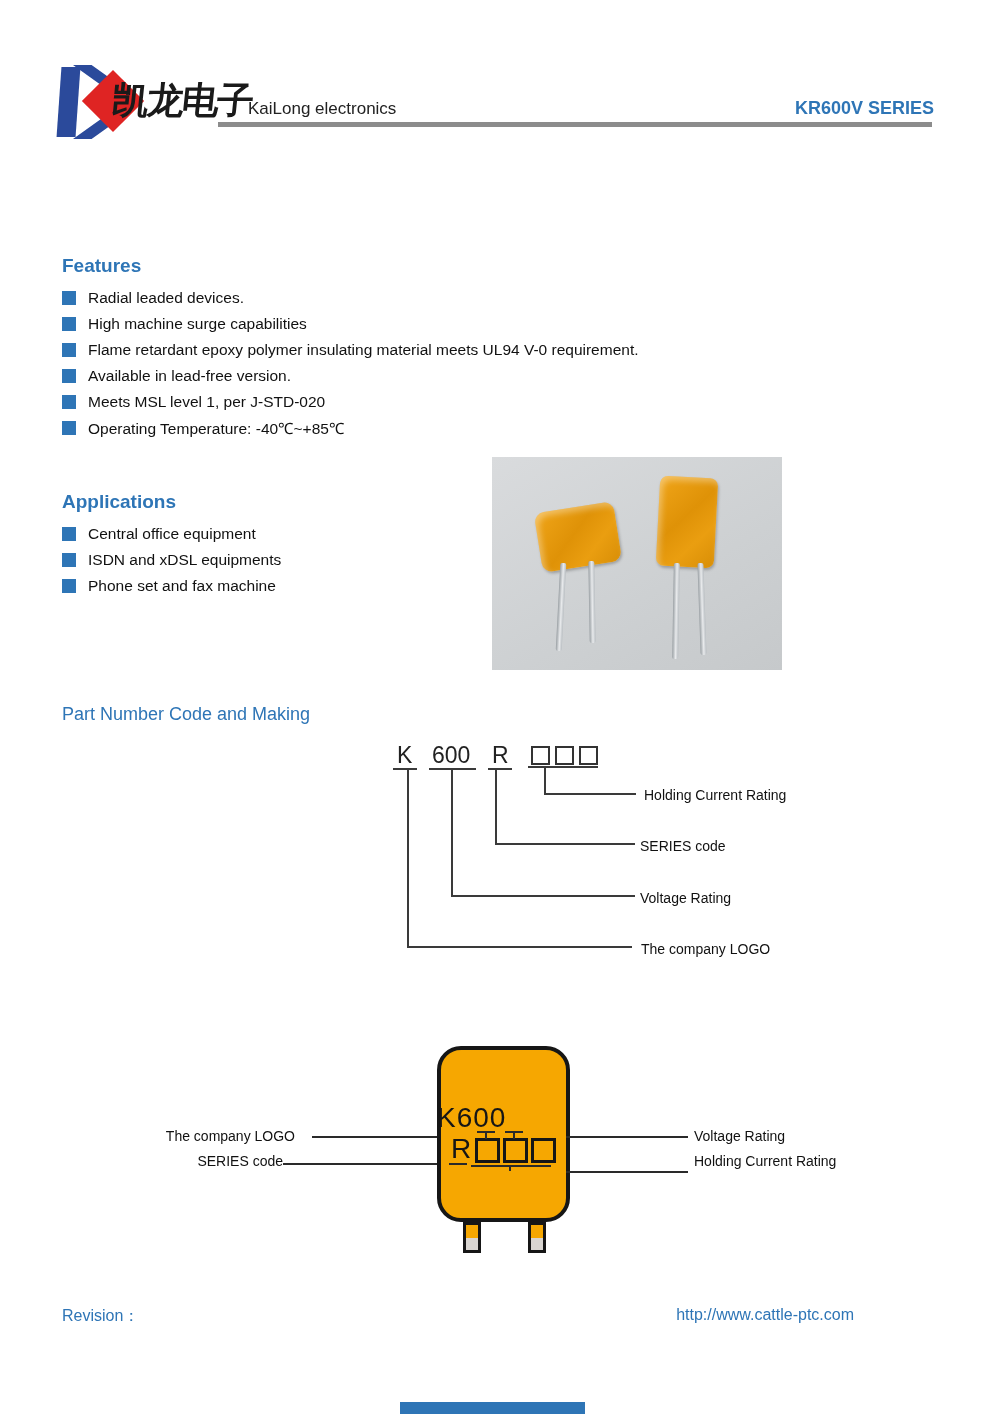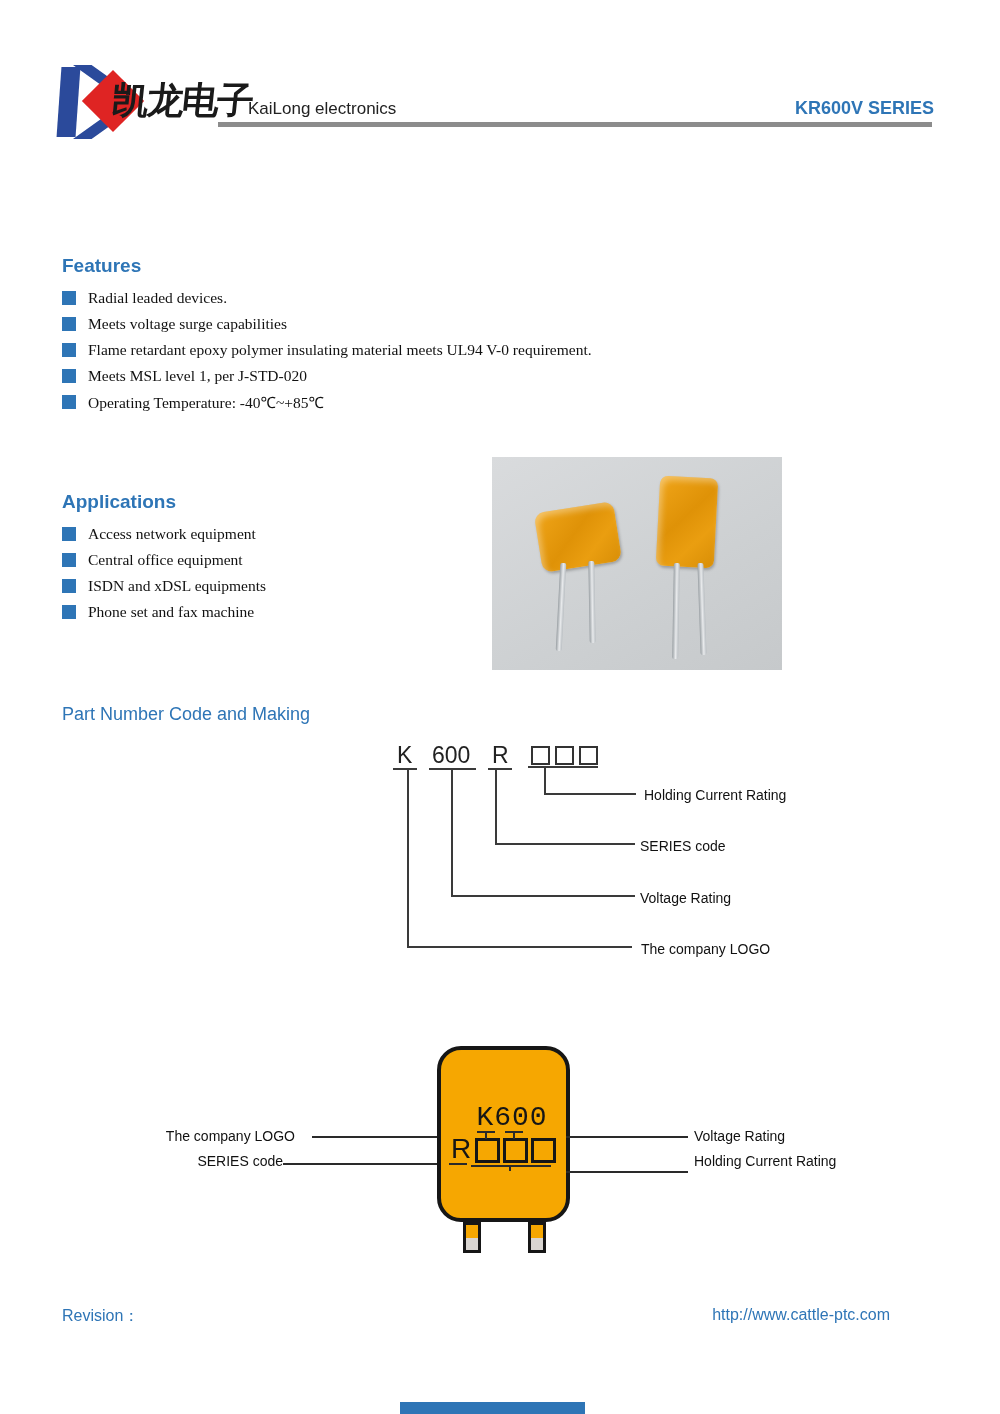--- a/index.html
+++ b/index.html
@@ -16,21 +16,21 @@
        transform:skewX(-6deg);font-family:"DejaVu Sans", sans-serif;color:#1a1a1a;white-space:nowrap;}
   .company-name{position:absolute;left:248px;top:99px;font-size:17px;color:#222;}
   .series-name{position:absolute;right:66px;top:98px;font-size:18px;font-weight:bold;color:#2E75B6;}
   .header-rule{position:absolute;left:218px;top:122px;width:714px;height:5px;background:#8C8C8C;}
   .doc-title{position:absolute;left:0;top:139px;width:1000px;text-align:center;
        font-size:21px;font-weight:bold;color:#2E75B6;}
 
   
   .section{position:absolute;left:62px;margin-top:24px;}
   .section-heading{font-size:19px;font-weight:bold;color:#2E75B6;margin:0 0 8px 0;}
-  .bullet-item{display:flex;align-items:center;height:26px;font-family:Liberation Serif, serif;}
+  .bullet-item{display:flex;align-items:center;height:26px;}
   .bullet{width:14px;height:14px;background:#2E75B6;margin-right:12px;flex:0 0 auto;}
   .bullet-text{font-size:15.5px;color:#111;}
 
   
   .photo{position:absolute;left:492px;top:457px;width:290px;height:213px;
        background:linear-gradient(150deg,#d9dbdd 0%,#cdd0d2 60%,#c6c9cb 100%);}
   .dev-body{position:absolute;background:linear-gradient(135deg,#f0a519 0%,#df9207 45%,#ea9e10 70%,#d88e06 100%);
        border-radius:10px;box-shadow:inset 3px 4px 6px rgba(255,255,255,.35), 1px 2px 3px rgba(0,0,0,.25);}
   .dev-lead{position:absolute;width:6px;background:linear-gradient(90deg,#9aa0a4,#e8eaec 55%,#b9bec2);border-radius:2px;}
   .dev1-body{left:46px;top:50px;width:80px;height:60px;transform:rotate(-9deg);}
@@ -46,31 +46,31 @@
   .pn-sq{position:absolute;width:15px;height:15px;border:2px solid #333;top:746px;background:#fff;}
   .h-line{position:absolute;height:2px;background:#3a3a3a;}
   .v-line{position:absolute;width:2px;background:#3a3a3a;}
   .pn-label{position:absolute;font-size:14px;color:#111;white-space:nowrap;}
 
   
   .mark-body{position:absolute;left:437px;top:1046px;width:125px;height:168px;background:#F6A701;
        border:4px solid #161616;border-radius:24px;}
   .mark-lead{position:absolute;top:1222px;width:12px;height:25px;border:3px solid #161616;
        background:linear-gradient(180deg,#F6A701 0 54%,#D9D5D1 54% 100%);}
-  .mark-k600{position:absolute;left:437px;top:1102px;width:150px;text-align:center;
-       font-size:28px;color:#161616;letter-spacing:1px;font-family:Liberation Mono, monospace;}
+  .mark-k600{position:absolute;left:437px;top:1102px;width:150px;text-align:left;
+       font-size:28px;color:#161616;letter-spacing:1px;}
   .mark-r{position:absolute;left:451px;top:1133px;font-size:28px;color:#161616;}
   .mark-sq{position:absolute;width:19px;height:19px;border:3px solid #161616;top:1138px;background:#F6A701;}
   .mk-line{position:absolute;height:2px;background:#2a2a2a;}
   .mk-vline{position:absolute;width:2px;background:#2a2a2a;}
   .mk-label{position:absolute;font-size:14px;color:#111;white-space:nowrap;}
 
   
   .footer-revision{position:absolute;left:62px;top:1306px;font-size:16px;color:#2E75B6;}
-  .footer-url{position:absolute;left:600px;top:1306px;width:290px;text-align:right;
+  .footer-url{position:absolute;left:564px;top:1306px;width:290px;text-align:right;
        font-size:16px;color:#2E75B6;text-decoration:none;}
   .bottom-accent{position:absolute;left:400px;top:1402px;width:185px;height:12px;background:#2E75B6;}
 </style>
 </head>
 <body>
 
 <div class="page">
 
   <div class="logo">
     <div class="logo-bar"></div>
@@ -83,42 +83,42 @@
   <div class="header-rule"></div>
 
   <div class="section" style="top:231px;">
     <div class="section-heading">Features</div>
     <div class="bullet-item">
       <span class="bullet"></span>
       <span class="bullet-text">Radial leaded devices.</span>
     </div>
     <div class="bullet-item">
       <span class="bullet"></span>
-      <span class="bullet-text">Meets voltage surge capabilities</span>
+      <span class="bullet-text">High machine surge capabilities</span>
     </div>
     <div class="bullet-item">
       <span class="bullet"></span>
       <span class="bullet-text">Flame retardant epoxy polymer insulating material meets UL94 V-0 requirement.</span>
+    </div>
+    <div class="bullet-item">
+      <span class="bullet"></span>
+      <span class="bullet-text">Available in lead-free version.</span>
     </div>
     <div class="bullet-item">
       <span class="bullet"></span>
       <span class="bullet-text">Meets MSL level 1, per J-STD-020</span>
     </div>
     <div class="bullet-item">
       <span class="bullet"></span>
       <span class="bullet-text">Operating Temperature: -40℃~+85℃</span>
     </div>
   </div>
 
   <div class="section" style="top:467px;">
     <div class="section-heading">Applications</div>
-    <div class="bullet-item">
-      <span class="bullet"></span>
-      <span class="bullet-text">Access network equipment</span>
-    </div>
     <div class="bullet-item">
       <span class="bullet"></span>
       <span class="bullet-text">Central office equipment</span>
     </div>
     <div class="bullet-item">
       <span class="bullet"></span>
       <span class="bullet-text">ISDN and xDSL equipments</span>
     </div>
     <div class="bullet-item">
       <span class="bullet"></span>

